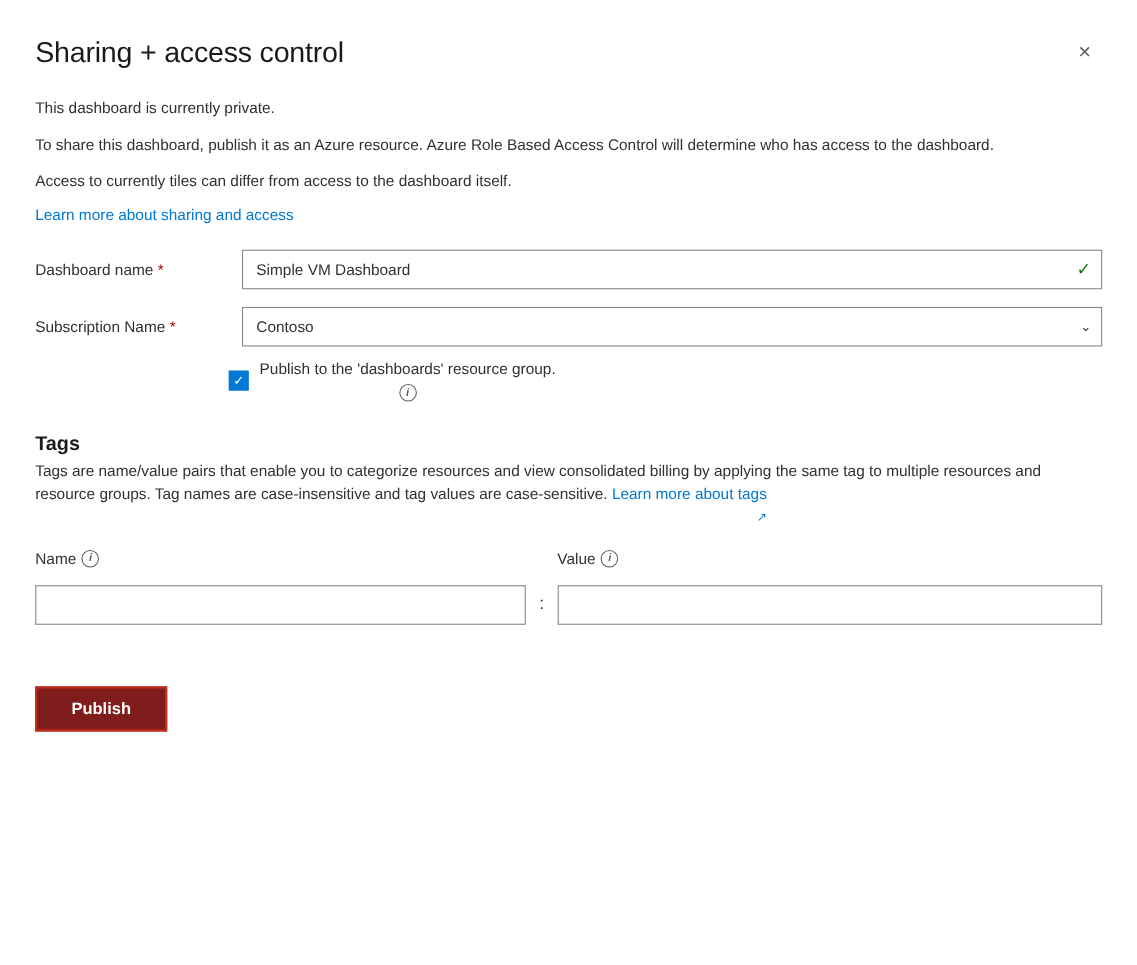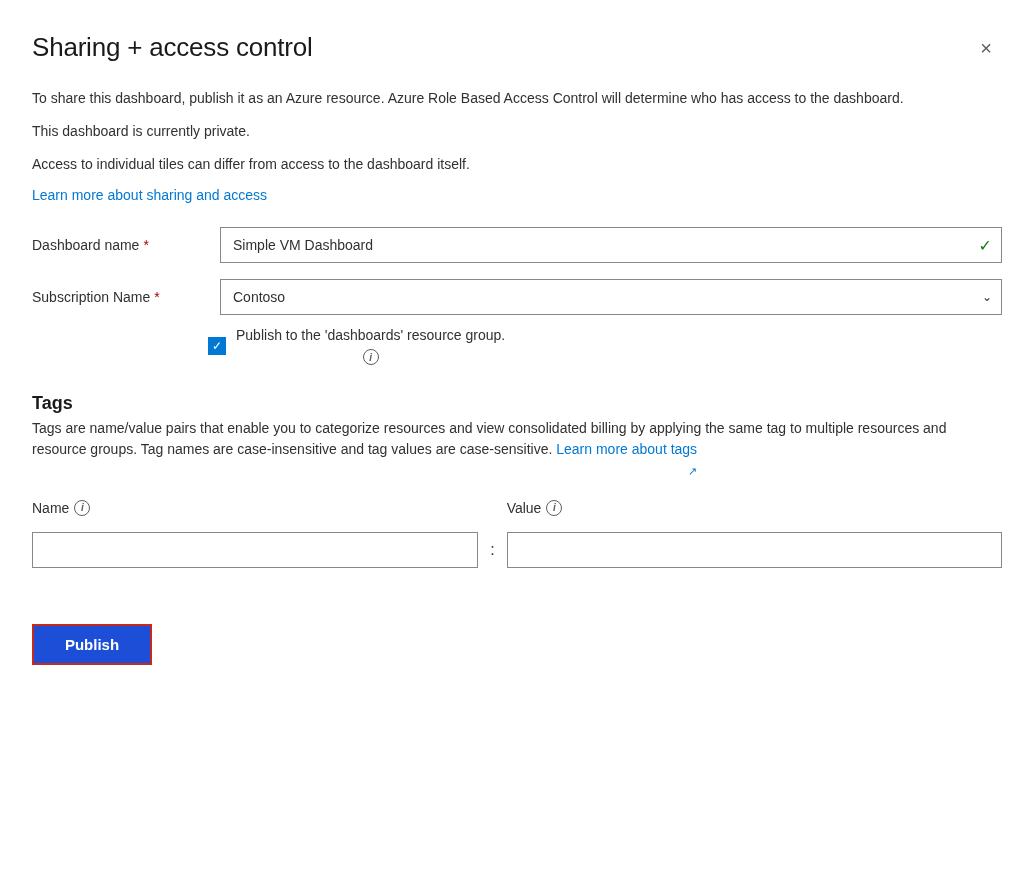--- a/index.html
+++ b/index.html
@@ -267,21 +267,21 @@
     .tag-input-value {
       flex: 1;
     }
 
     .footer {
       margin-top: 40px;
       padding-top: 16px;
     }
 
     .publish-button {
-      background: #1d4ed8;
+      background: #7f1d1d;
       color: #ffffff;
       border: 2px solid #c42b1c;
       padding: 10px 24px;
       font-size: 15px;
       font-weight: 600;
       cursor: pointer;
       font-family: 'Segoe UI', sans-serif;
       min-width: 120px;
     }
   </style>
@@ -292,25 +292,25 @@
 
   <div class="dialog-header">
     <h1 class="dialog-title">Sharing + access control</h1>
     <button class="close-button">
       <span>×</span>
     </button>
   </div>
 
   <div class="dialog-body">
 
+    <p class="info-text">This dashboard is currently private.</p>
+
     <p class="info-text">To share this dashboard, publish it as an Azure resource. Azure Role Based Access Control will determine who has access to the dashboard.</p>
 
-    <p class="info-text">This dashboard is currently private.</p>
-
-    <p class="info-text">Access to individual tiles can differ from access to the dashboard itself.</p>
+    <p class="info-text">Access to currently tiles can differ from access to the dashboard itself.</p>
 
     <a class="link learn-more-link" href="#">Learn more about sharing and access</a>
 
     <div class="form-section">
 
       <div class="form-row">
         <label class="form-label">
           <span>Dashboard name</span>
           <span class="required-star">*</span>
         </label>

